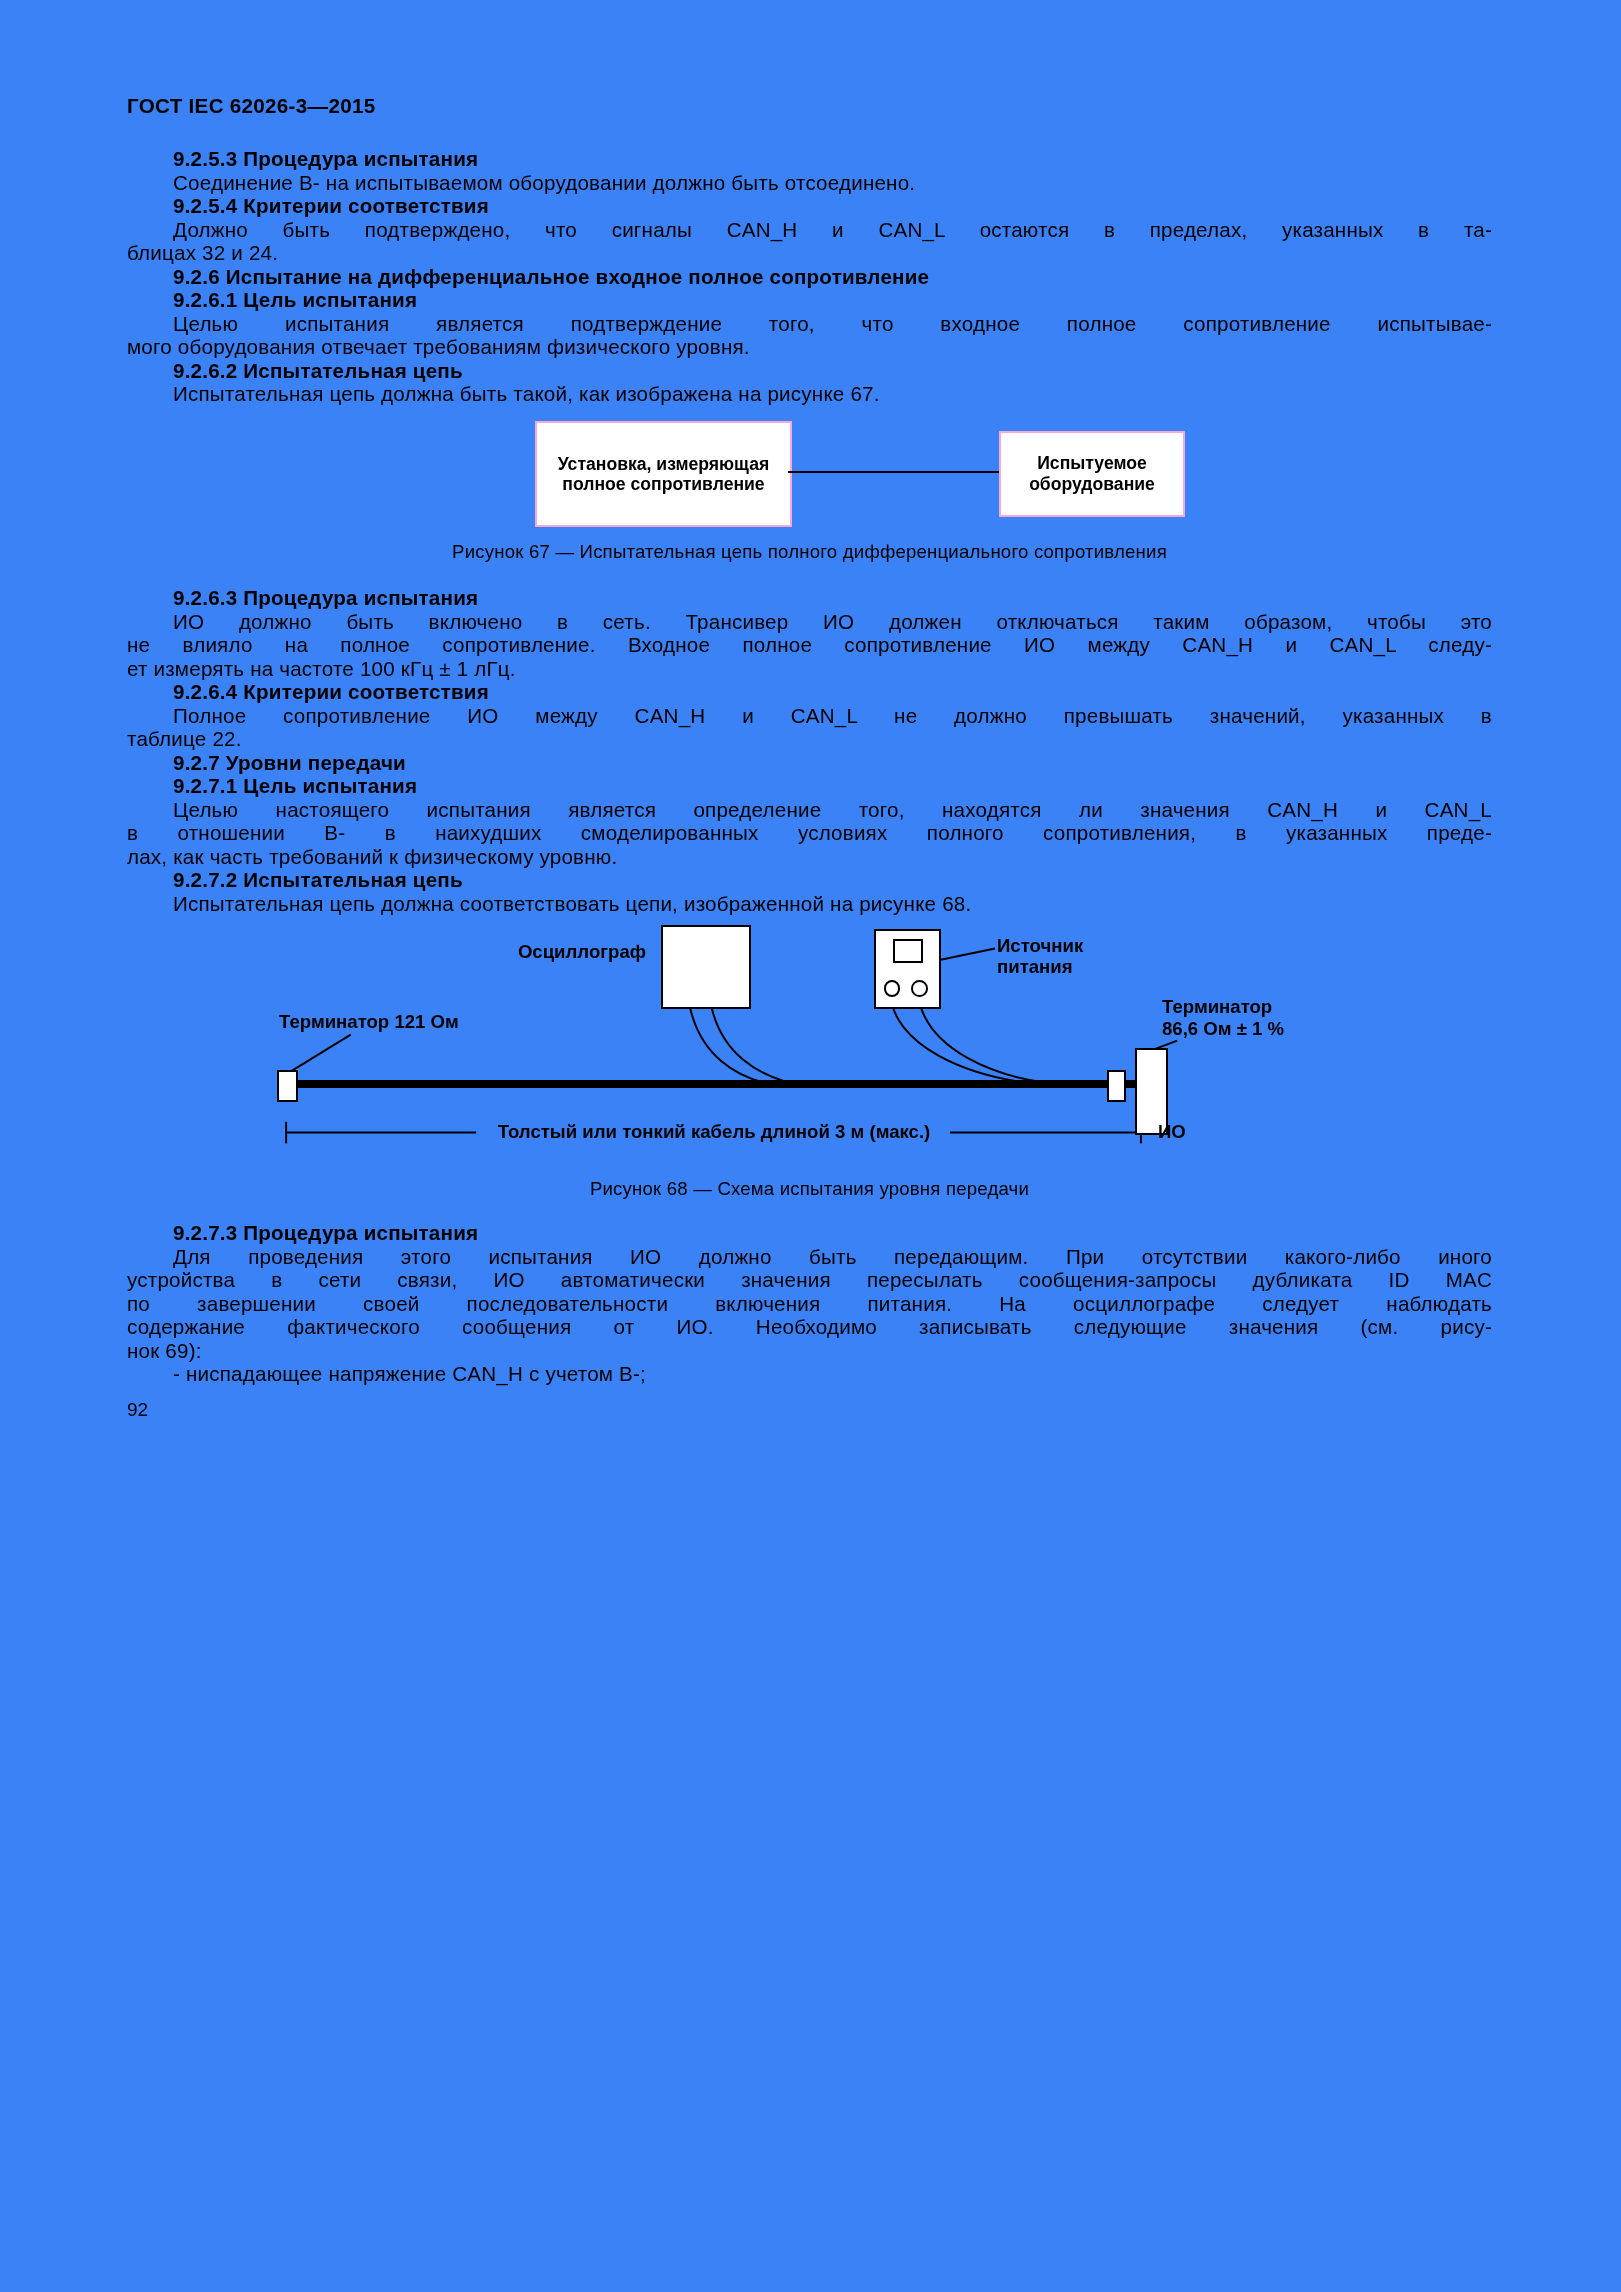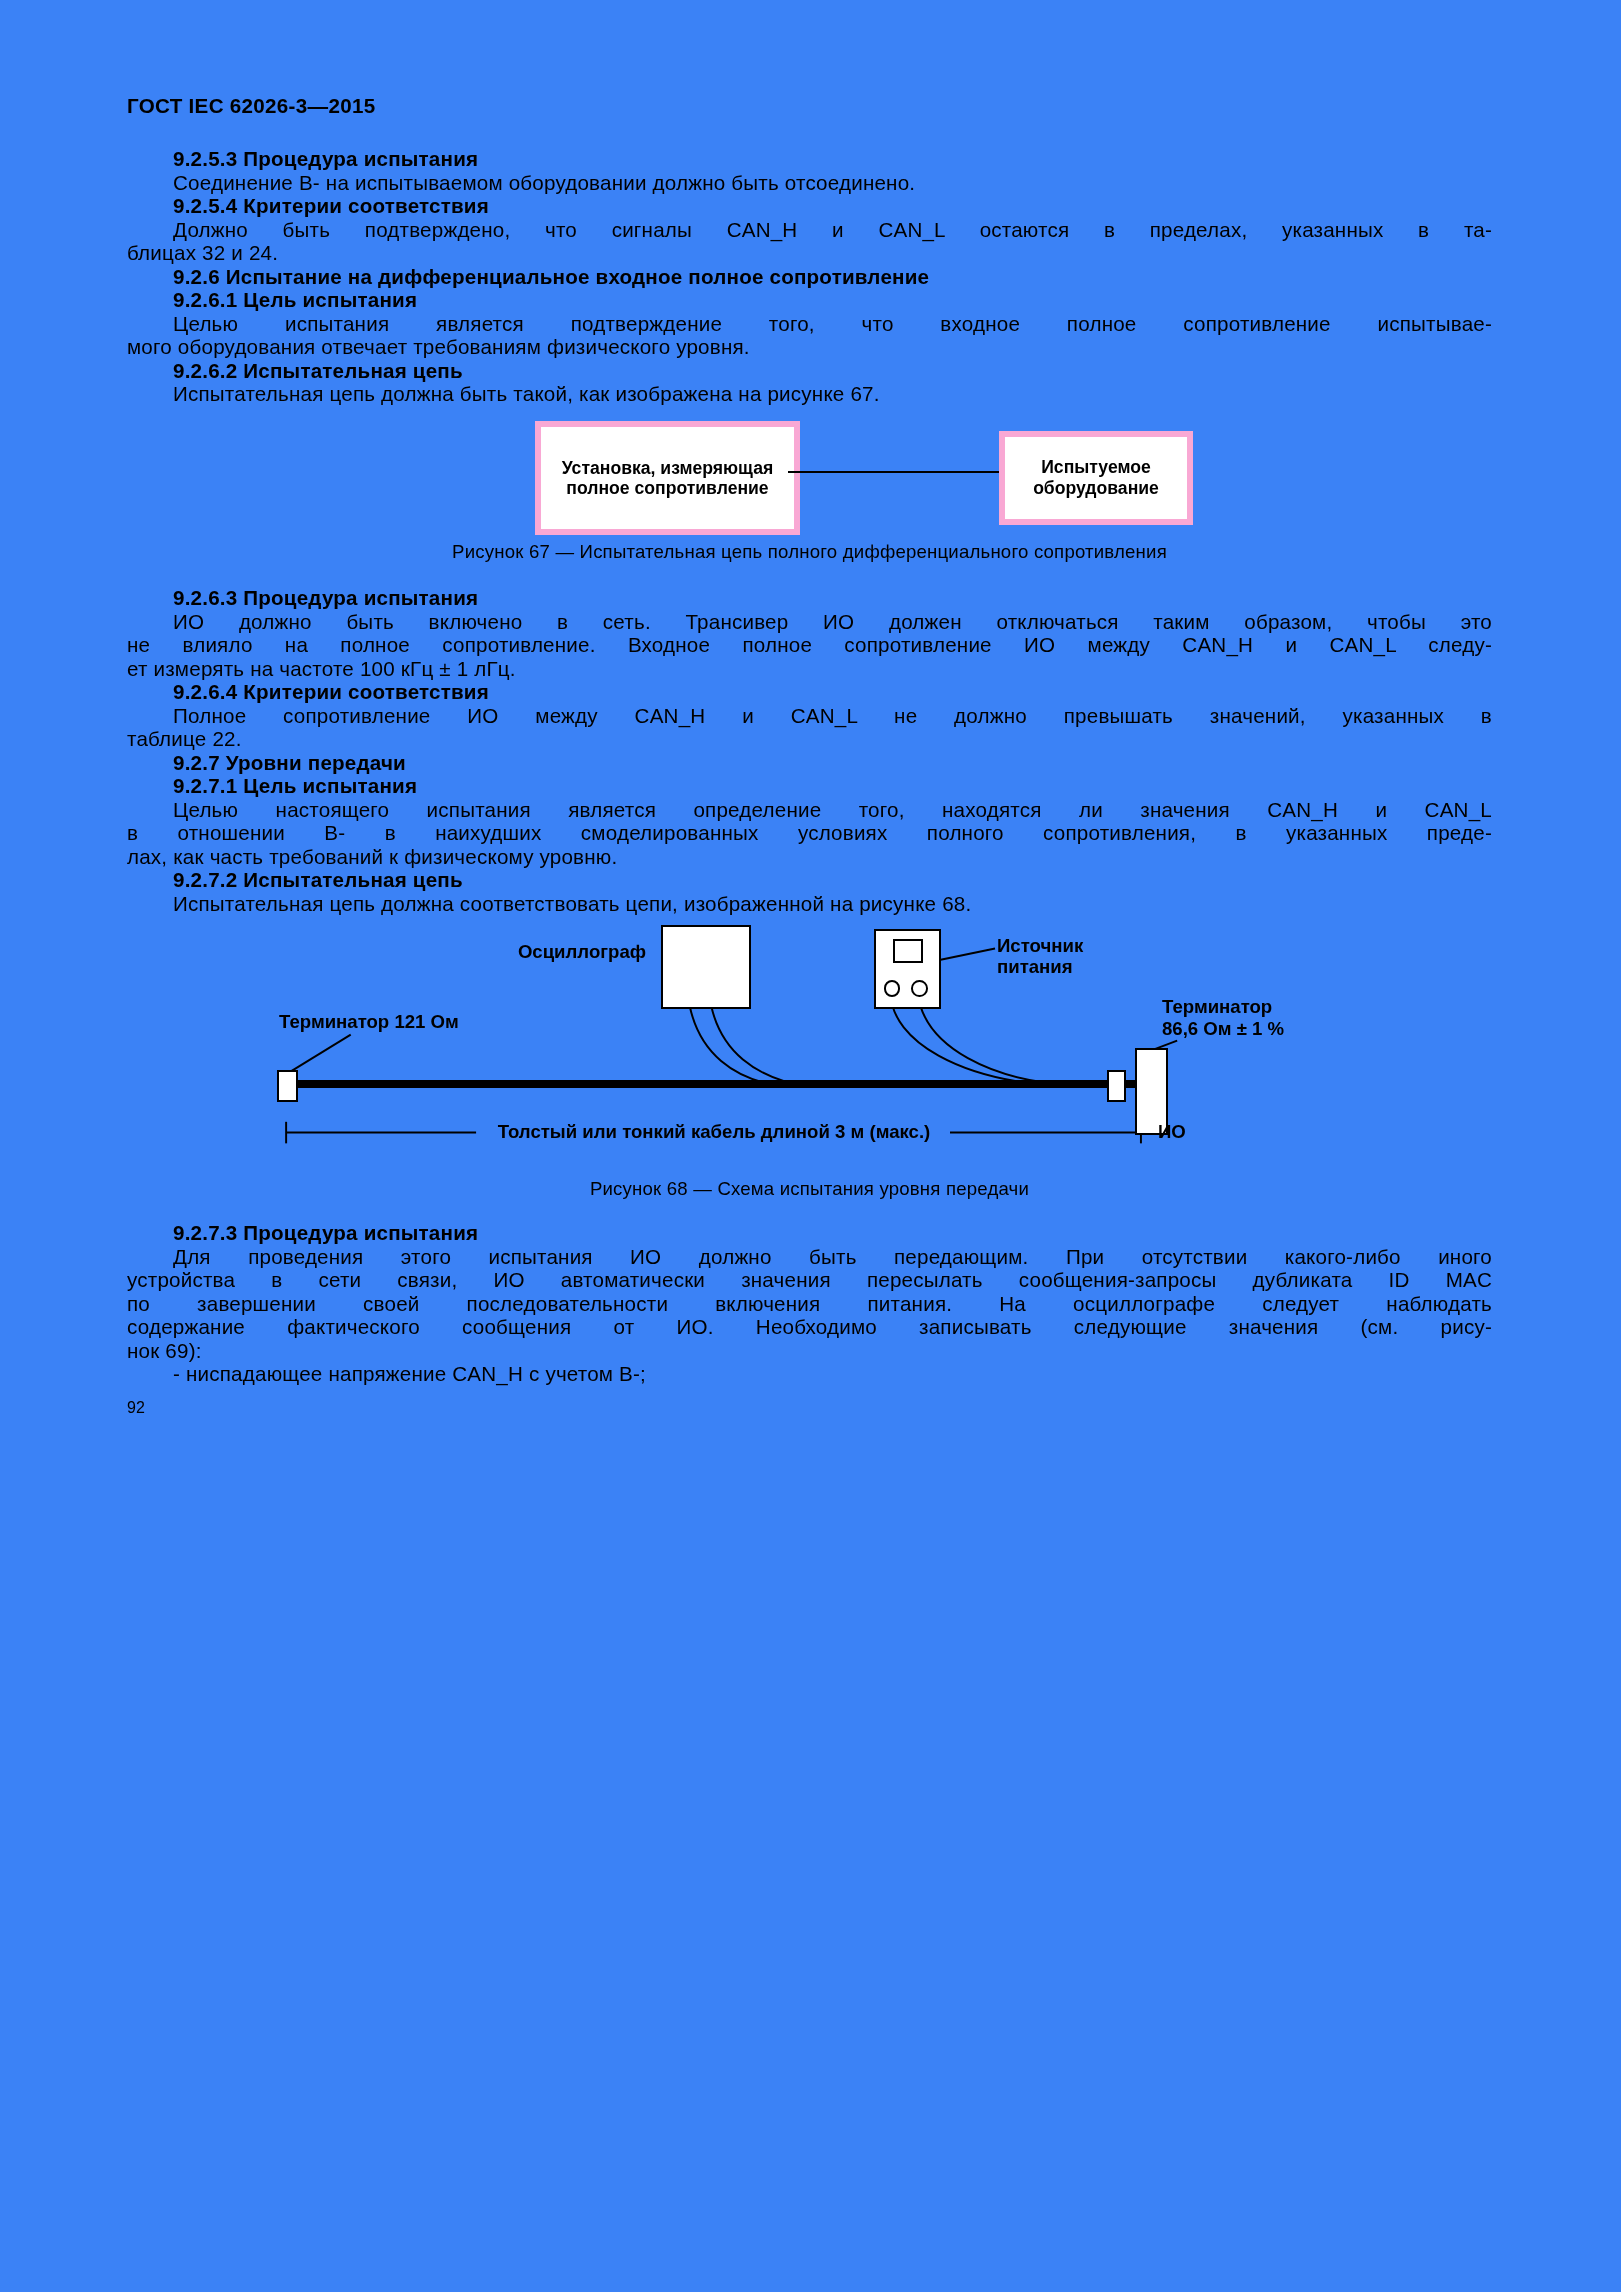--- a/index.html
+++ b/index.html
@@ -10,21 +10,21 @@
   .doc-header{font-size:20.6px;font-weight:bold;letter-spacing:0.3px;margin-bottom:29px;}
   .flow{font-size:20.6px;line-height:23.5px;letter-spacing:0.2px;}
   .heading{font-weight:bold;padding-left:46px;white-space:nowrap;}
   .para .line{text-align:justify;text-align-last:justify;}
   .para .line.first-line{text-indent:46px;}
   .para .line.last-line{text-align-last:left;}
 
   
   .fig67{margin-top:15.7px;margin-bottom:23.5px;}
   .fig67-canvas{position:relative;height:102px;}
-  .fbox{position:absolute;border:6px solid #f9a8d4;background:#fff;display:flex;
+  .fbox{position:absolute;border:2px solid #f9a8d4;background:#fff;display:flex;
         align-items:center;justify-content:center;text-align:center;
         font-size:17.6px;line-height:20.6px;font-weight:bold;}
   .fig67-left{left:408px;top:0;width:253px;height:102px;}
   .fig67-right{left:872px;top:9.8px;width:182px;height:82px;}
   .fig67-line{position:absolute;left:661px;top:50px;width:212px;height:2px;background:#000;}
   .fig-caption{text-align:center;font-size:18.6px;margin-top:17.6px;letter-spacing:0.2px;}
 
   
   .fig68{margin-top:9.8px;margin-bottom:21.6px;}
   .fig68-canvas{position:relative;height:235px;}
@@ -44,21 +44,21 @@
   .psu-screen{position:absolute;left:16.7px;top:7.8px;width:26.5px;height:20.6px;border:2px solid #000;}
   .psu-circle{position:absolute;width:12.7px;height:12.7px;border:2px solid #000;border-radius:50%;top:49px;}
   .psu-c1{left:7.8px;}.psu-c2{left:35px;}
   .cable{position:absolute;left:155px;top:155px;width:855px;height:7.8px;background:#000;z-index:2;}
   .connector{position:absolute;border:2px solid #000;background:#fff;z-index:3;}
   .conn-left{left:150px;top:145px;width:16.7px;height:28px;}
   .conn-right{left:980px;top:145px;width:14.7px;height:28px;}
   .term-right-box{position:absolute;left:1008px;top:123px;width:29px;height:83px;
                   border:2px solid #000;background:#fff;z-index:3;}
 
-  .doc-footer{font-size:16px;margin-top:13.7px;}
+  .doc-footer{font-size:19px;margin-top:13.7px;}
 </style>
 </head>
 <body>
 
 <div class="page">
 
   <div class="doc-header">ГОСТ IEC 62026-3—2015</div>
 
   <div class="flow">
       <div class="heading">9.2.5.3 Процедура испытания</div>

